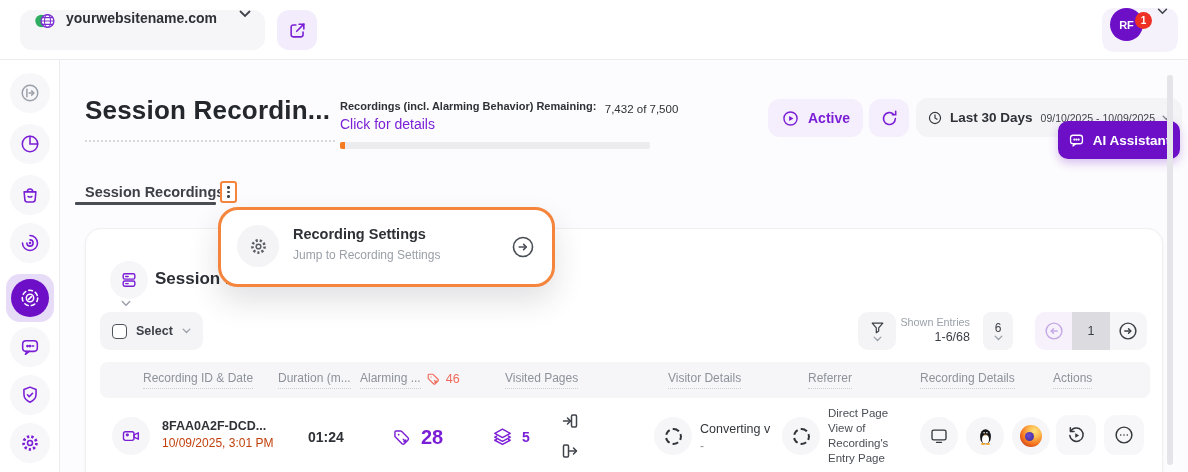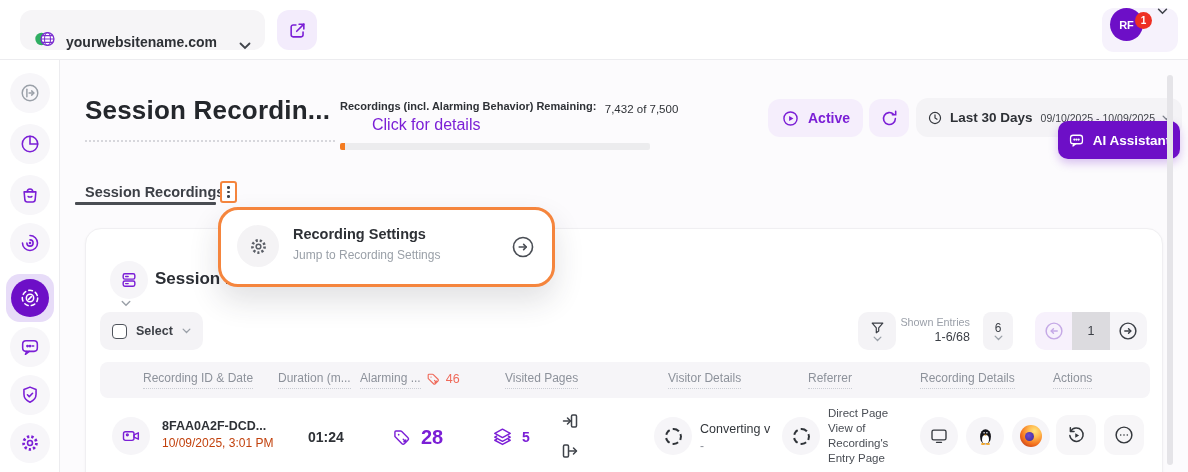--- a/index.html
+++ b/index.html
@@ -5,21 +5,21 @@
   * { margin:0; padding:0; box-sizing:border-box; }
   html,body { background:#e9e9ec; }
   body { font-family:"Liberation Sans", sans-serif; }
   #stage { position:relative; width:1188px; height:472px; background:#fcfbfd; overflow:hidden; margin:0 auto; }
   .abs { position:absolute; }
   svg { display:block; }
 
   
   #topbar { left:0; top:0; width:1188px; height:60px; background:#fff; border-bottom:1px solid #ececef; z-index:40; }
   #site-pill { left:20px; top:10px; width:245px; height:40px; background:#f6f5f7; border-radius:12px;
-    display:flex; align-items:flex-end; padding:0 14px; gap:10px; cursor:pointer; }
+    display:flex; align-items:flex-start; padding:0 14px; gap:10px; cursor:pointer; }
   #site-pill .site-name { font-size:14px; font-weight:700; color:#2e3136; flex:1; }
   #ext-btn { left:277px; top:10px; width:40px; height:40px; background:#f3ecfc; border-radius:12px;
     display:flex; align-items:center; justify-content:center; cursor:pointer; }
   #avatar-pill { right:10px; top:8px; height:44px; background:#f6f2fc; border-radius:12px;
     display:flex; align-items:flex-start; padding:0 10px 0 8px; gap:8px; cursor:pointer; }
   #avatar-circle { position:relative; width:33px; height:33px; border-radius:50%; background:#6d0fc7;
     display:flex; align-items:center; justify-content:center; color:#fff; font-size:11px; font-weight:700; }
   #avatar-badge { position:absolute; right:-9px; top:4px; width:17px; height:17px; border-radius:50%;
     background:#ee2f23; color:#fff; font-size:10px; font-weight:700; display:flex; align-items:center; justify-content:center; }
 
@@ -33,21 +33,21 @@
   #side-active-circle { width:38px; height:38px; border-radius:50%; background:#6d0fc7;
     display:flex; align-items:center; justify-content:center; color:#fff; }
 
   
   #page-title { left:85px; top:95px; font-size:26px; font-weight:700; color:#24272c; letter-spacing:.2px;
     border-bottom:2px dotted #d7d7dc; padding-bottom:14px; width:250px; white-space:nowrap; overflow:hidden; }
   #remaining { left:340px; top:96px; width:330px; }
   #remaining .line1 { white-space:nowrap; }
   #remaining .lbl { font-size:11px; font-weight:700; color:#2e3136; }
   #remaining .val { font-size:11.5px; color:#2e3136; position:relative; top:3px; margin-left:4px; }
-  #remaining .link { font-size:16px; color:#7b1fd6; margin-top:2px; cursor:pointer; display:inline-block;margin-left:32px; }
+  #remaining .link { font-size:14px; color:#7b1fd6; margin-top:2px; cursor:pointer; display:inline-block; }
   #remaining .bar { margin-top:9px; width:310px; height:7px; background:#ececee; border-radius:2px; overflow:hidden; }
   #remaining .fill { width:5px; height:100%; background:#f47b20; }
 
   #active-pill { left:768px; top:99px; height:38px; background:#f5eefc; border-radius:12px;
     display:flex; align-items:center; gap:8px; padding:0 13px; color:#7b1fd6; cursor:pointer; }
   #active-pill .txt { font-size:14px; font-weight:700; }
   #refresh-btn { left:869px; top:99px; width:40px; height:38px; background:#f5eefc; border-radius:12px;
     display:flex; align-items:center; justify-content:center; color:#7b1fd6; cursor:pointer; }
   #date-pill { left:916px; top:98px; width:266px; height:39px; background:#f4f3f6; border-radius:12px;
     display:flex; align-items:center; padding:0 11px; gap:7px; cursor:pointer; }

